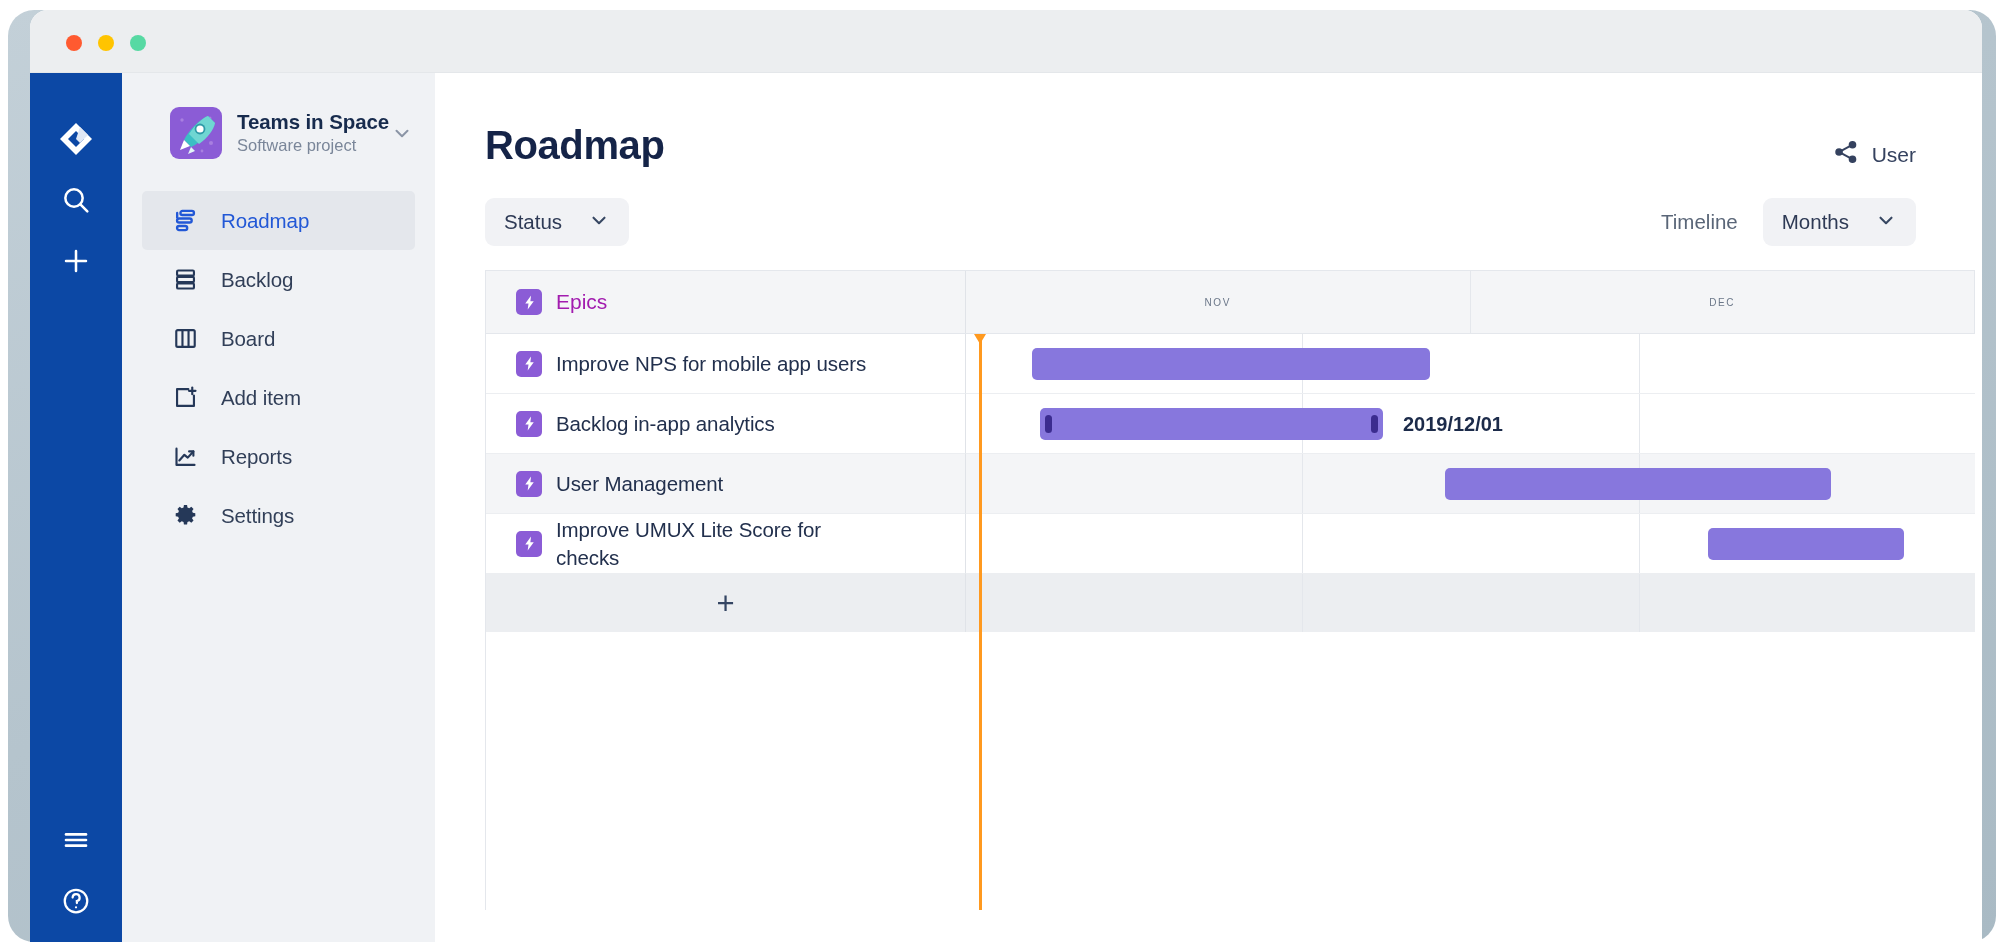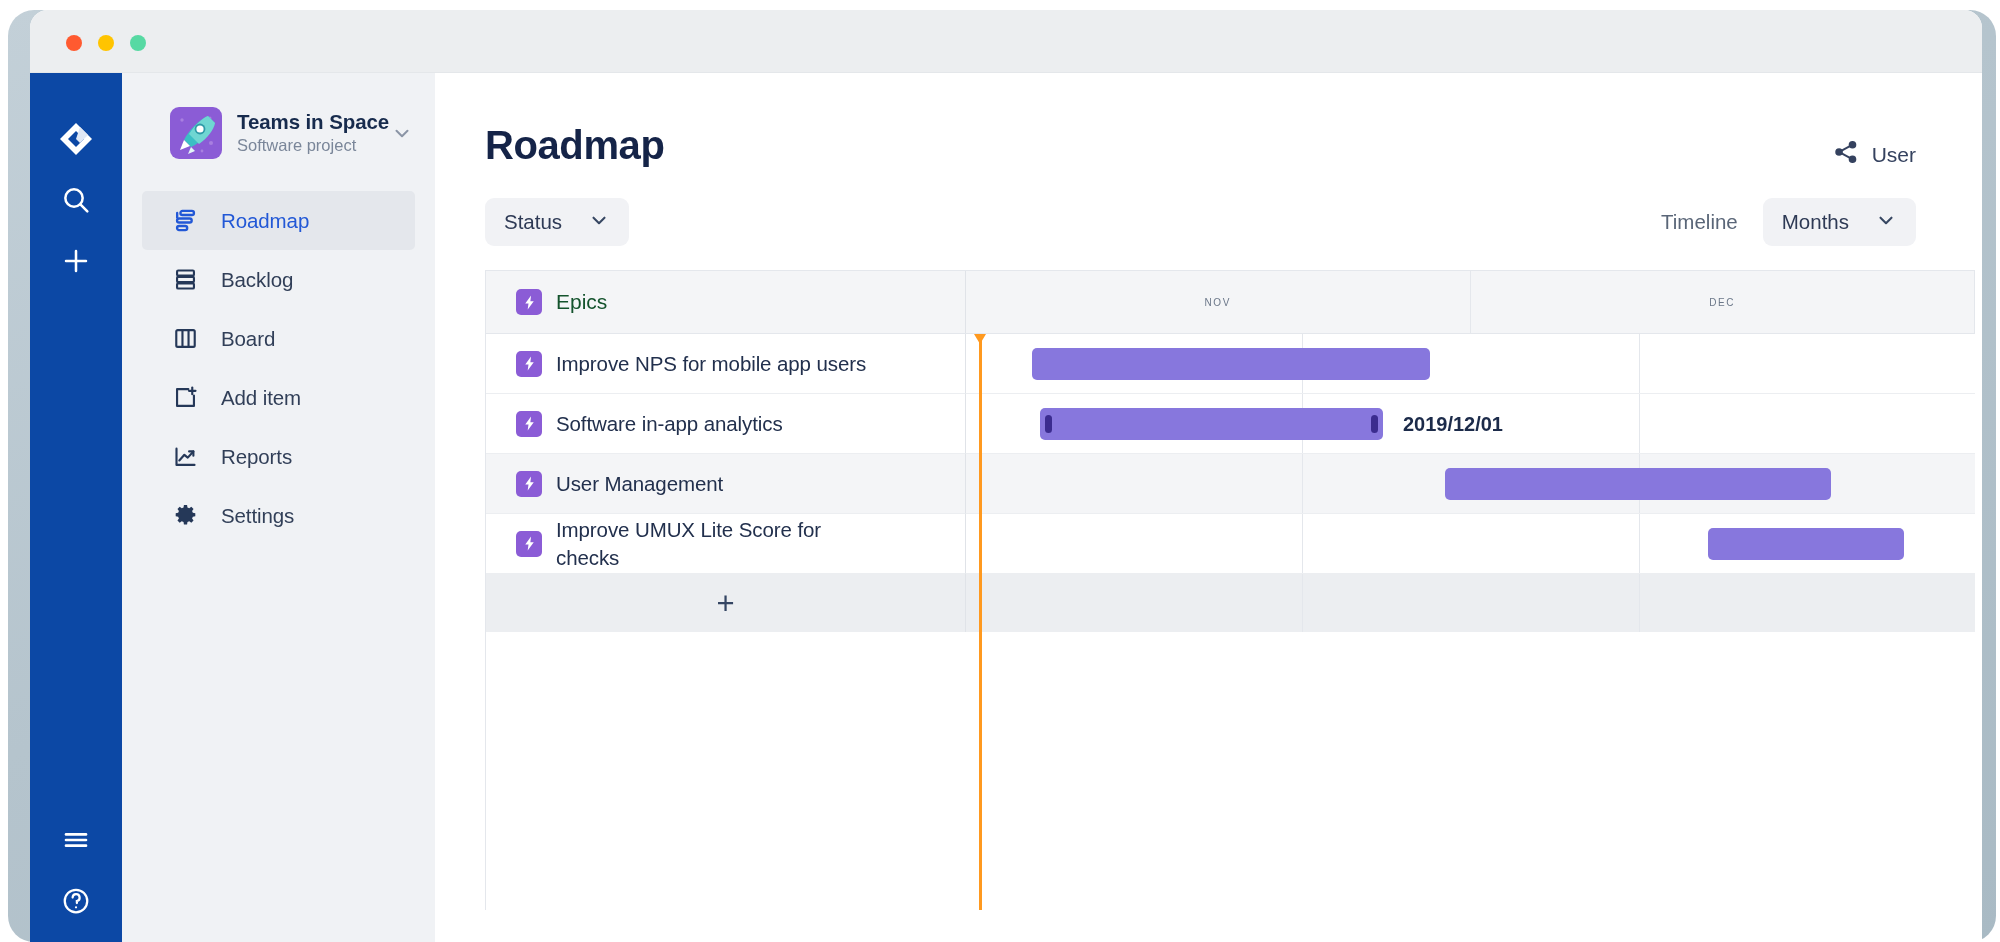--- a/index.html
+++ b/index.html
@@ -176,21 +176,21 @@
     display: flex; align-items: center;
     padding-left: 30px;
     border-right: 1px solid #e0e3e8;
   }
   .epic-badge {
     width: 26px; height: 26px; border-radius: 5px;
     background: #8b5cd6;
     display: flex; align-items: center; justify-content: center;
     flex: 0 0 26px;
   }
-  .col-epics-label { margin-left: 14px; font-size: 21px; color: #14532d; }
+  .col-epics-label { margin-left: 14px; font-size: 21px; color: #a21caf; }
   .months { display: flex; flex: 1 1 auto; }
   .month {
     flex: 1 1 0;
     display: flex; align-items: center; justify-content: center;
     font-size: 10px; color: #6b7789;
     letter-spacing: 1.6px;
     border-right: 1px solid #e4e7ec;
   }
   .month.partial { justify-content: flex-end; padding-right: 24px; }
 
@@ -514,21 +514,21 @@
               </div>
 
 
               <div class="grow">
                 <div class="gcell-name">
                   <span class="epic-badge">
                     <svg width="17" height="17" viewBox="0 0 24 24" fill="#ffffff">
                         <path d="M14.2 2 L6 13.4 h4.6 L9.4 22 L18 10.2 h-4.8 Z"></path>
                       </svg>
                   </span>
-                  <span class="epic-name">Software in-app analytics</span>
+                  <span class="epic-name">Backlog in-app analytics</span>
                 </div>
                 <div class="gcell-track">
                   <span class="vline" style="left:33.33%"></span>
                     <span class="vline" style="left:66.66%"></span>
                   <div class="bar selected" style="left:7.3%;width:34%">
                     <span class="handle left"></span>
                     <span class="handle right"></span>
                   </div>
                   <span class="bar-date" style="left:43.3%">2019/12/01</span>
                 </div>

